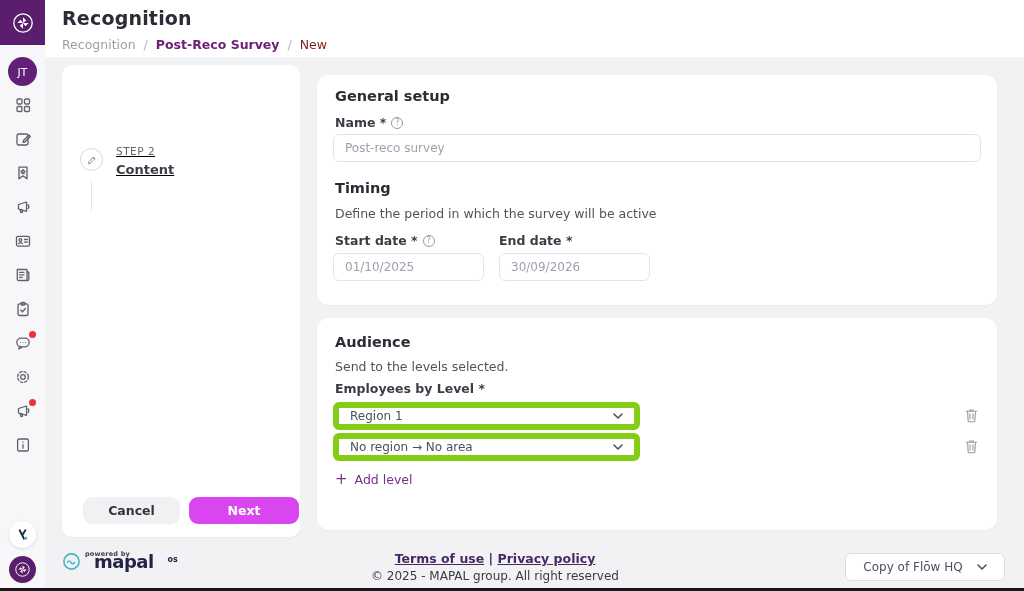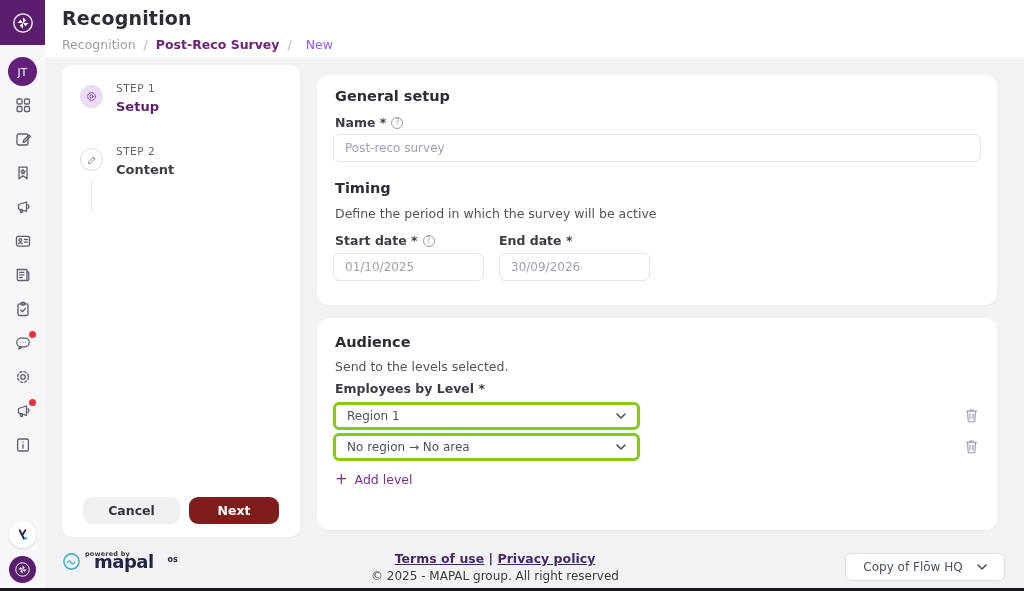--- a/index.html
+++ b/index.html
@@ -18,50 +18,50 @@
   .flow-circle { width:27px; height:27px; border-radius:50%; background:#fff; box-shadow:0 1px 3px rgba(0,0,0,.12); display:flex; align-items:center; justify-content:center; }
   .brand-circle { width:27px; height:27px; border-radius:50%; background:#5b1d6e; display:flex; align-items:center; justify-content:center; }
 
   
   .header { position:absolute; left:45px; top:0; width:979px; height:57px; background:#fff; }
   .page-title { position:absolute; left:17px; top:7px; font-size:19px; font-weight:bold; color:#2c2c35; letter-spacing:.2px; }
   .breadcrumb { position:absolute; left:17px; top:37px; font-size:12.5px; display:flex; gap:8px; align-items:center; }
   .bc-muted { color:#9d9da8; }
   .bc-sep { color:#b8b8c2; }
   .bc-active { color:#6d2077; font-weight:bold; }
-  .bc-current { color:#8b5cf6; font-weight:500;margin-left:6px; }
+  .bc-current { color:#7f1d1d; font-weight:500; }
 
   
   .steps-card { position:absolute; left:62px; top:65px; width:238px; height:472px; background:#fff; border-radius:10px; box-shadow:0 1px 2px rgba(0,0,0,.03); }
   .step-row { position:absolute; left:18px; display:flex; gap:13px; }
   .step-icon { width:23px; height:23px; border-radius:50%; display:flex; align-items:center; justify-content:center; flex:none; margin-top:3px; }
   .step-icon.active { background:#ecdcf3; }
   .step-icon.inactive { background:#fff; border:1px solid #d9d9e2; }
   .step-icon svg { stroke:#7a3b94; fill:none; stroke-width:1.3; stroke-linecap:round; stroke-linejoin:round; }
   .step-icon.inactive svg { stroke:#8c8c9a; }
   .step-eyebrow { font-size:10.5px; color:#63636f; letter-spacing:.5px; }
   .step-name { font-size:13px; font-weight:bold; margin-top:5px; }
   .step-name.active { color:#5c1f70; }
   .step-name.inactive { color:#3c3c46; }
   .step-connector { position:absolute; left:29px; top:116px; width:1px; height:30px; background:#e3e3e8; }
   .steps-actions { position:absolute; left:21px; bottom:13px; display:flex; gap:9px; }
   .btn { height:27px; border:none; border-radius:9px; font-size:12.5px; font-weight:bold; font-family:inherit; cursor:pointer; display:flex; align-items:center; justify-content:center; }
   .btn-cancel { width:97px; background:#f1f1f4; color:#33333d; }
-  .btn-next { width:90px; background:#7f1d1d; color:#fff; }
+  .btn-next { width:110px; background:#d946ef; color:#fff; }
 
   
   .card { position:absolute; left:317px; width:680px; background:#fff; border-radius:12px; box-shadow:0 1px 2px rgba(0,0,0,.03); }
   .card-general { top:75px; height:230px; }
   .card-audience { top:318px; height:212px; }
   .card-title { position:absolute; left:18px; font-size:14.5px; font-weight:bold; color:#2c2c35; }
   .field-label { position:absolute; font-size:12.5px; font-weight:bold; color:#3c3c46; display:flex; align-items:center; gap:5px; }
   .help { width:12px; height:12px; border-radius:50%; border:1px solid #9a9aa6; color:#9a9aa6; font-size:8px; display:inline-flex; align-items:center; justify-content:center; font-weight:normal; }
   .subtitle { position:absolute; left:18px; font-size:12.5px; color:#52525c; }
   .text-input { position:absolute; height:28px; border:1px solid #e3e3ec; border-radius:6px; background:#fff; font-family:inherit; font-size:12px; color:#9ba1ad; padding:0 11px; outline:none; }
-  .select-box { position:absolute; height:28px; border:3px solid #84cc16; border-radius:6px; background:#fff; display:flex; align-items:center; padding:0 11px; font-size:12px; color:#4a5060; cursor:pointer; }
+  .select-box { position:absolute; height:28px; border:6px solid #84cc16; border-radius:6px; background:#fff; display:flex; align-items:center; padding:0 11px; font-size:12px; color:#4a5060; cursor:pointer; }
   .select-box .chev { margin-left:auto; }
   .chev svg { stroke:#4a5060; fill:none; stroke-width:1.6; stroke-linecap:round; stroke-linejoin:round; }
   .trash-btn { position:absolute; left:646px; width:16px; height:18px; cursor:pointer; background:none; border:none; padding:0; }
   .trash-btn svg { stroke:#9b9ba6; fill:none; stroke-width:1.2; stroke-linecap:round; stroke-linejoin:round; }
   .add-level { position:absolute; left:18px; display:flex; align-items:center; gap:7px; font-size:12.5px; color:#7b2d8e; font-weight:500; cursor:pointer; }
   .add-plus { font-size:15px; font-weight:normal; }
 
   
   .footer-brand { position:absolute; left:62px; top:552px; display:flex; align-items:flex-end; gap:13px; }
   .powered-by { position:absolute; left:85px; top:550px; font-size:6.5px; color:#3a3a46; font-weight:bold; letter-spacing:.2px; }
@@ -191,34 +191,22 @@
       <div class="brand-circle">
         <svg width="19" height="19" viewBox="0 0 24 24">
             <circle cx="12" cy="12" r="8.5" stroke="#fff" stroke-width="1.2" fill="none"></circle>
             <path d="M12 12L12 6.8L15 9.8Z M12 12L17.2 12L14.2 15Z M12 12L12 17.2L9 14.2Z M12 12L6.8 12L9.8 9Z" fill="#fff"></path>
           </svg>
       </div>
     </div>
   </div>
 
   <div class="steps-card">
-    <div class="step-row" style="top:17px;">
-      <div class="step-icon active">
-        <svg width="13" height="13" viewBox="0 0 18 18">
-            <circle cx="9" cy="9" r="2.3"></circle>
-            <circle cx="9" cy="9" r="5.4" stroke-dasharray="2.4 1.9"></circle>
-          </svg>
-      </div>
-      <div>
-        <div class="step-eyebrow">STEP 1</div>
-        <div class="step-name active">Setup</div>
-      </div>
-    </div>
     <div class="step-connector"></div>
-    <div class="step-row" style="top:80px;">
+    <div class="step-row" style="top:80px;text-decoration:underline;">
       <div class="step-icon inactive">
         <svg width="12" height="12" viewBox="0 0 16 16">
             <path d="M3.5 12.5l.5-2.5 6-6 2 2-6 6z"></path>
             <path d="M9.2 4.8l2 2"></path>
           </svg>
       </div>
       <div>
         <div class="step-eyebrow">STEP 2</div>
         <div class="step-name inactive">Content</div>
       </div>

